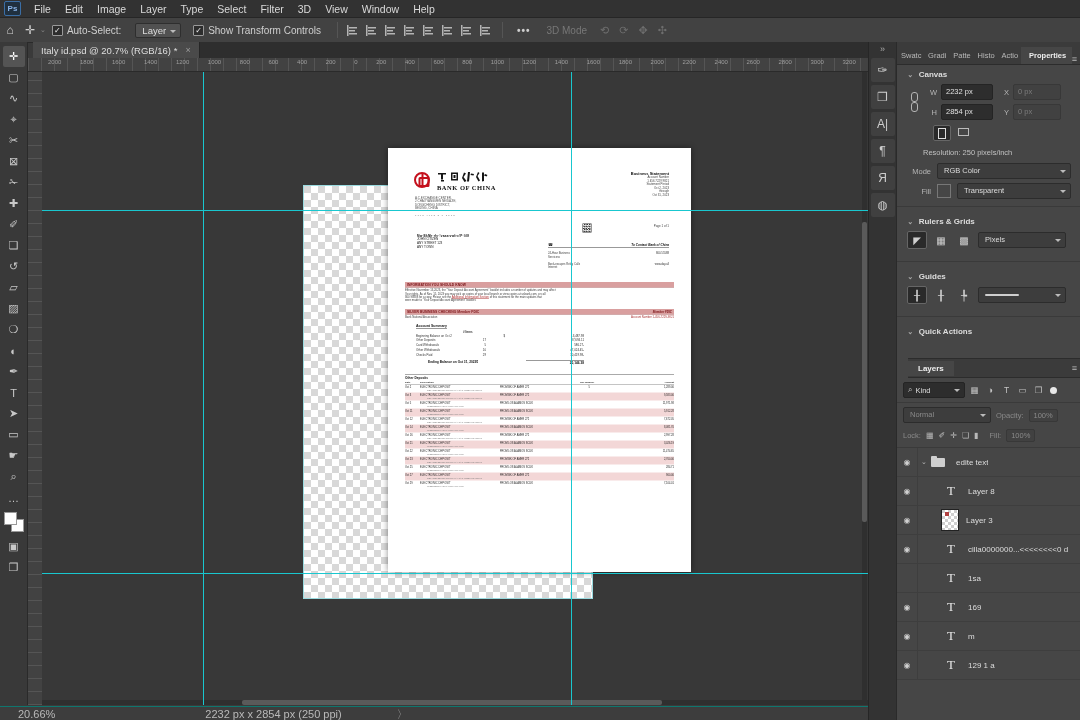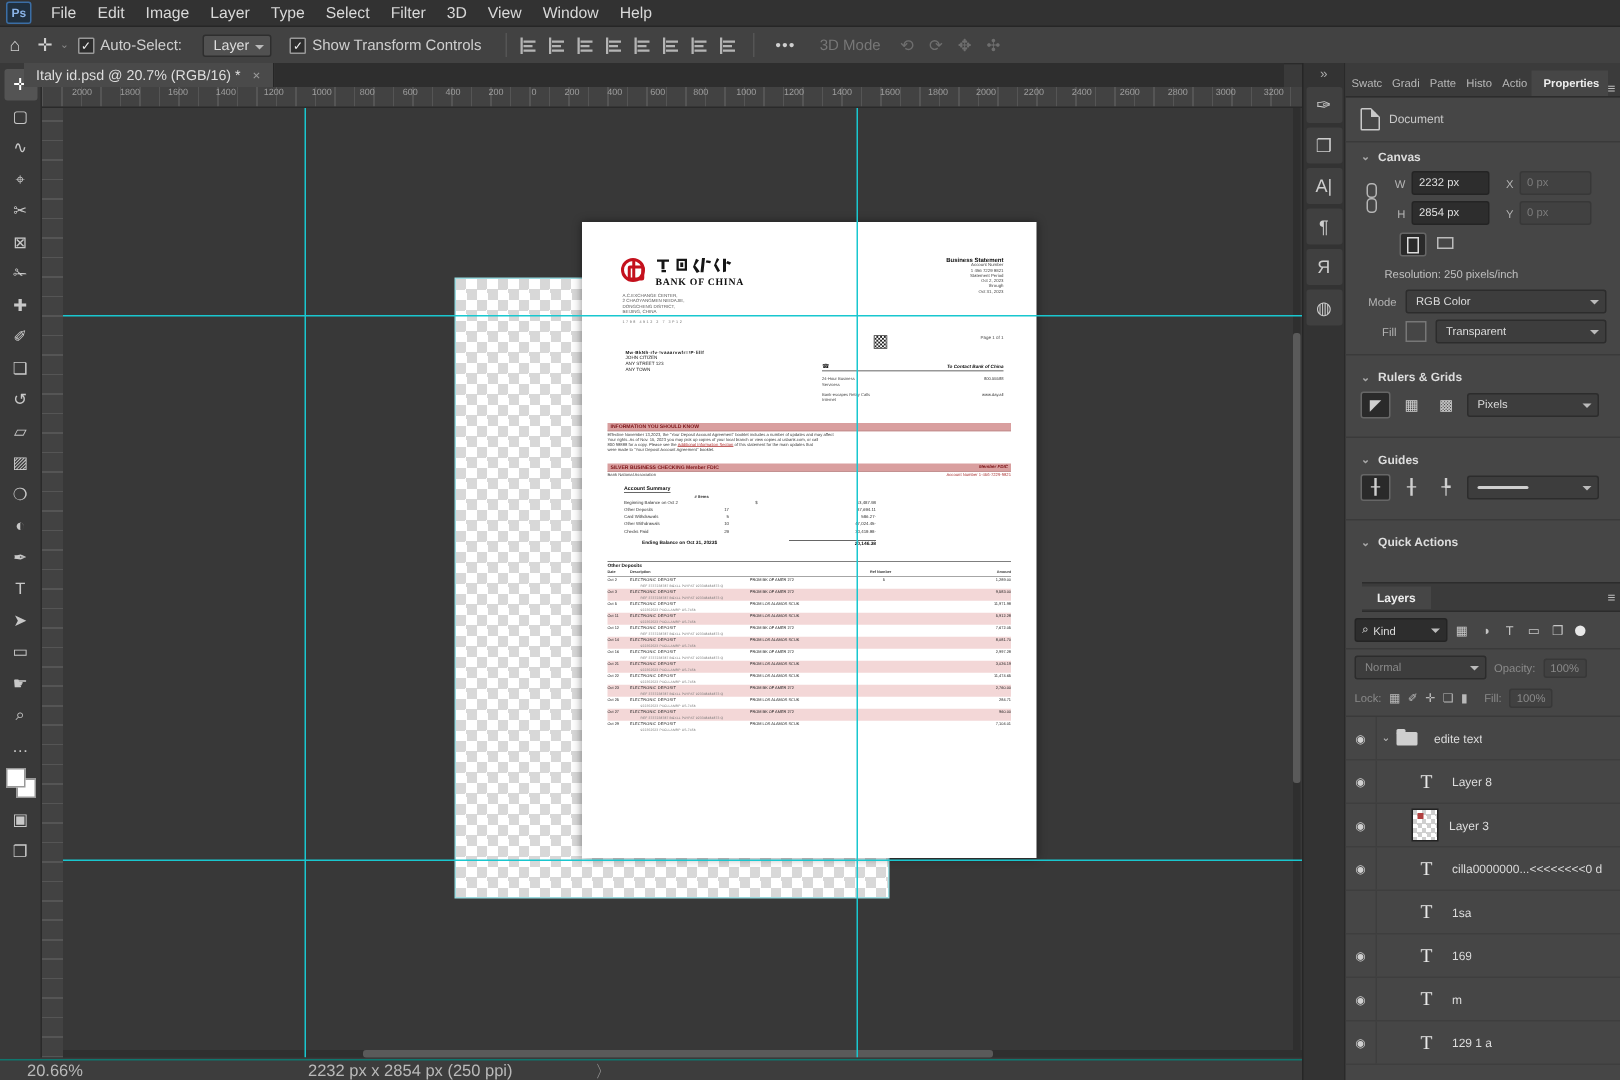--- a/index.html
+++ b/index.html
@@ -35,21 +35,21 @@
   
   .leftbar{position:absolute;left:0;top:42px;width:28px;height:663px;background:#393939;
            border-right:1px solid #2a2a2a;display:flex;flex-direction:column;align-items:center;padding-top:4px;box-sizing:border-box;}
   .tool{width:22px;height:21px;display:flex;align-items:center;justify-content:center;
         font-size:11px;color:#c8c8c8;border-radius:2px;}
   .tool.active{background:#545454;color:#fff;}
   .fgbg{position:relative;width:20px;height:20px;margin-top:4px;}
   .fg,.bg{position:absolute;width:11px;height:11px;background:#fff;border:1px solid #999;}
   .fg{left:0;top:0;z-index:2;} .bg{right:0;bottom:0;}
   
-  .tabbar{position:absolute;left:16px;top:42px;width:840px;height:16px;background:#2e2e2e;display:flex;align-items:flex-end;}
+  .tabbar{position:absolute;left:33px;top:42px;width:840px;height:16px;background:#2e2e2e;display:flex;align-items:flex-end;}
   .doctab{height:16px;background:#4a4a4a;display:flex;align-items:center;padding:0 8px;
           font-size:9.5px;color:#dedede;border-right:1px solid #262626;}
   .doctab .close{margin-left:8px;color:#9a9a9a;font-size:9px;}
   
   .rulerH{position:absolute;left:28px;top:58px;width:840px;height:14px;background:#424242;
           border-bottom:1px solid #2a2a2a;overflow:hidden;
           background-image:repeating-linear-gradient(90deg,#555 0 1px,transparent 1px 13px);
           display:flex;justify-content:space-between;align-items:flex-start;padding:1px 10px 0 22px;box-sizing:border-box;}
   .rulerH span{font-size:6px;color:#9e9e9e;transform:translateX(-2px);}
   .rulerV{position:absolute;left:28px;top:72px;width:14px;height:633px;background:#424242;
@@ -756,24 +756,20 @@
 
         <div class="ptab">Histo</div>
 
         <div class="ptab">Actio</div>
 
       <div class="ptab active">Properties</div>
       <div class="burger">≡</div>
     </div>
 
     <div class="props">
-      <div class="prop-docrow">
-        <div class="doc-ico"></div>
-        <span>Document</span>
-      </div>
 
       <div class="sect"><span class="chev">⌄</span><span>Canvas</span></div>
       <div class="canvas-grid">
         <span class="linkchain"></span>
         <span class="lbl">W</span>
         <span class="fld">2232 px</span>
         <span class="lbl">X</span>
         <span class="fld ghost">0 px</span>
         <span class="lbl">H</span>
         <span class="fld">2854 px</span>

